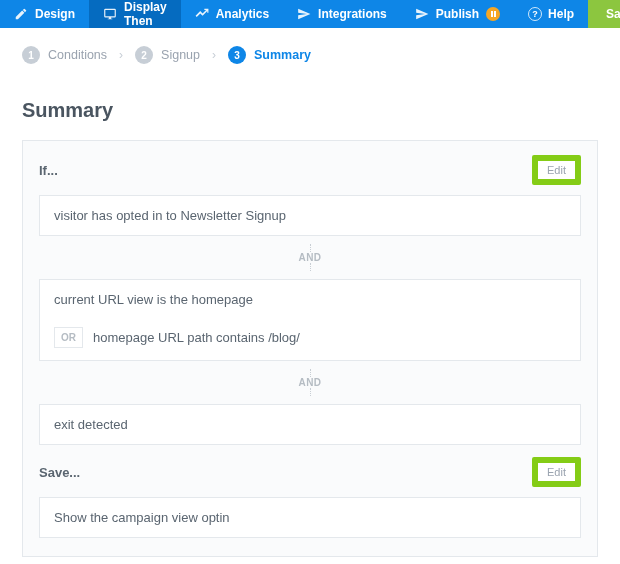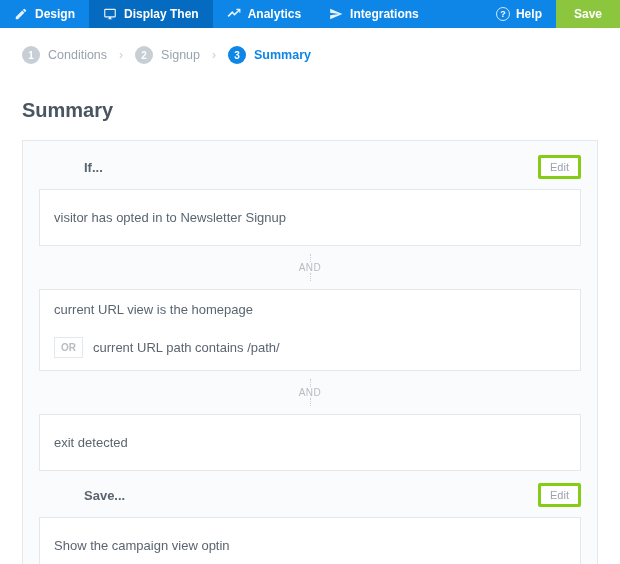--- a/index.html
+++ b/index.html
@@ -74,41 +74,41 @@
   }
 
   .panel {
     border: 1px solid #e4e8ec; background: #fafbfc; padding: 14px 16px 18px 16px;
   }
   .section-head {
     display: flex; justify-content: space-between; align-items: center;
     margin: 0 0 10px 0;
   }
   .section-head.then { margin-top: 12px; }
-  .section-head .label { font-weight: 700; color: #5a6570; font-size: 13px; margin-left: 45px; }
+  .section-head .label { font-weight: 700; color: #5a6570; font-size: 13px; }
   .edit-btn {
-    background: #fff; border: 3px solid #84cc16; color: #9aa3af;
+    background: #fff; border: 6px solid #84cc16; color: #9aa3af;
     font-size: 11px; padding: 3px 9px; cursor: pointer; border-radius: 2px;
   }
   .rule-box {
-    background: #fff; border: 1px solid #e4e8ec; padding: 20px 14px;
+    background: #fff; border: 1px solid #e4e8ec; padding: 12px 14px;
     color: #5a6570; font-size: 13px; margin-bottom: 0;
   }
   .rule-box.inner { padding: 0; }
   .rule-line { padding: 12px 14px; }
   .rule-sub {
     padding: 8px 14px 12px 14px; display: flex; align-items: center; gap: 10px;
   }
   .op-chip {
     border: 1px solid #e4e8ec; color: #b5bcc3; font-size: 10px; font-weight: 700;
     padding: 4px 6px; background: #fff;
   }
   .connector {
     display: flex; flex-direction: column; align-items: center;
-    margin: 8px 0; color: #b5bcc3; font-size: 10px; font-weight: 400; letter-spacing: .5px;
+    margin: 8px 0; color: #b5bcc3; font-size: 10px; font-weight: 700; letter-spacing: .5px;
   }
   .connector .stub { width: 1px; height: 8px; border-left: 1px dotted #c8ced4; }
 </style>
 </head>
 <body>
 
 <div class="topnav">
   <div class="nav-item">
     <span class="icon">
         <svg viewBox="0 0 24 24">
@@ -134,20 +134,29 @@
     <span>Analytics</span>
   </div>
   <div class="nav-item">
     <span class="icon">
         <svg viewBox="0 0 24 24">
           <path d="M2 21l21-9L2 3v7l15 2-15 2v7z"></path>
         </svg>
       </span>
     <span>Integrations</span>
   </div>
+  <div class="nav-item">
+    <span class="icon">
+        <svg viewBox="0 0 24 24">
+          <path d="M2 21l21-9L2 3v7l15 2-15 2v7z"></path>
+        </svg>
+      </span>
+    <span>Publish</span>
+    <span class="pause-badge"></span>
+  </div>
   <div class="spacer"></div>
   <div class="help-item">
     <span class="help-qmark">?</span>
     <span>Help</span>
   </div>
   <div class="save-btn">
     <span>Save</span>
   </div>
 </div>
 
@@ -185,21 +194,21 @@
     <div class="connector">
       <span class="stub"></span>
       <span>AND</span>
       <span class="stub"></span>
     </div>
 
     <div class="rule-box inner">
       <div class="rule-line">current URL view is the homepage</div>
       <div class="rule-sub">
         <span class="op-chip">OR</span>
-        <span>current URL path contains /path/</span>
+        <span>homepage URL path contains /blog/</span>
       </div>
     </div>
 
     <div class="connector">
       <span class="stub"></span>
       <span>AND</span>
       <span class="stub"></span>
     </div>
 
     <div class="rule-box">

